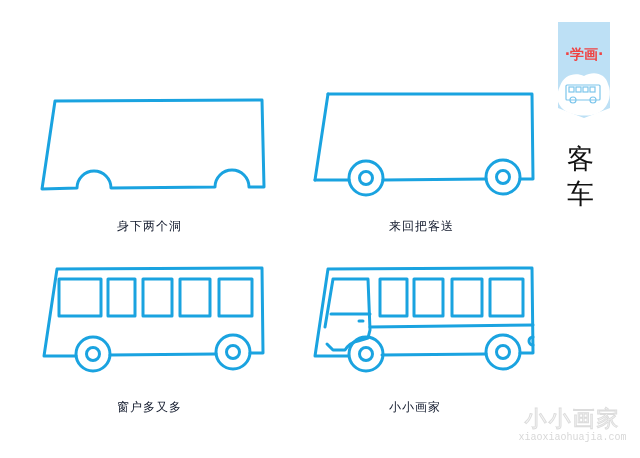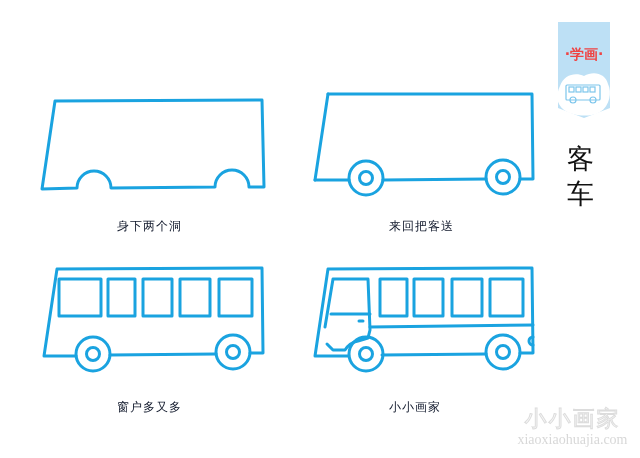--- a/index.html
+++ b/index.html
@@ -10,21 +10,21 @@
              font-family: Liberation Mono, monospace; white-space: nowrap; }
   .title-char { position: absolute; font-size: 27px; color: #111;
                 font-family: "DejaVu Sans", sans-serif; line-height: 1; }
   .badge { position: absolute; left: 556px; top: 22px; width: 56px; height: 96px; }
   .badge-label { position: absolute; left: 0; top: 24px; width: 56px; text-align: center;
                  font-size: 14px; font-weight: bold; color: #ef4444;
                  font-family: "DejaVu Sans", sans-serif; }
   .watermark { position: absolute; left: 510px; top: 408px; width: 125px; text-align: center; color: #e6e6e6; }
   .wm-big { font-size: 22px; font-family: "DejaVu Serif", serif; letter-spacing: 2px; line-height: 1;
             -webkit-text-stroke: 1px #dcdcdc; color: #fafafa; }
-  .wm-small { font-size: 14px; font-family: Liberation Serif, serif; color: #d8d8d8; margin-top: 2px; }
+  .wm-small { font-size: 10px; font-family: Liberation Mono, monospace; color: #d8d8d8; margin-top: 2px; }
 </style>
 </head>
 <body>
 
 <svg id="canvas" width="640" height="458" viewBox="0 0 640 458" fill="none" stroke="#1aa3e0" stroke-width="3" stroke-linejoin="round" stroke-linecap="round">
 
   <g>
     <path d="M55 101 L262 100 L264 187 L249 187 A17 17 0 0 0 215 187 L111 188 A17 17 0 0 0 77 188 L42 189 Z"></path>
   </g>
 

